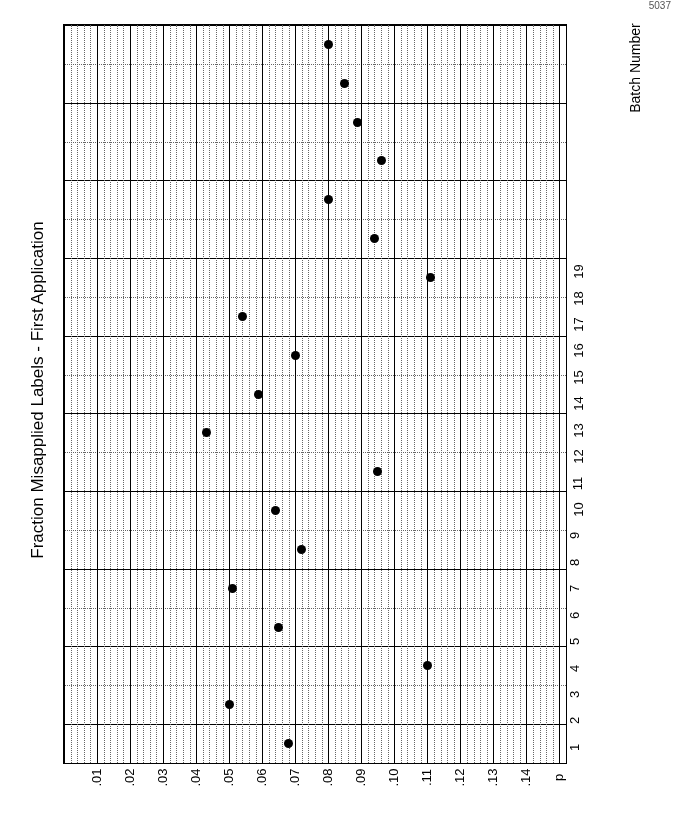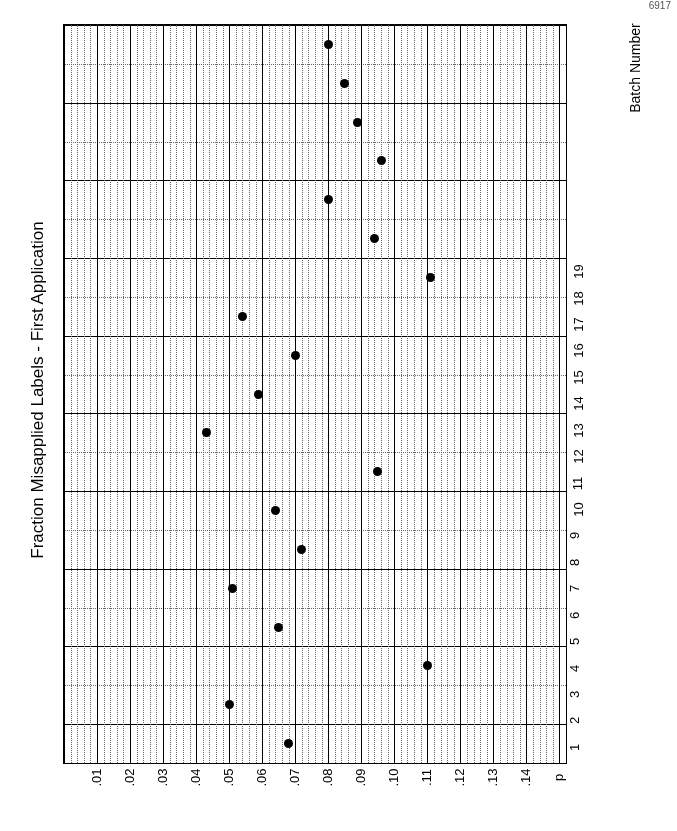--- a/index.html
+++ b/index.html
@@ -134,21 +134,21 @@
     transform: rotate(-90deg);
     transform-origin: center center;
     white-space: nowrap;
   }
 </style>
 </head>
 <body>
 
 <div id="page">
 
-  <div id="corner-number">6917</div>
+  <div id="corner-number">5037</div>
 
   <div id="plot-box">
     <div class="grid-layer" id="grid-layer">
         <div class="hline major" style="top: 699.158px;"></div>
         <div class="hline" style="top: 660.316px;"></div>
         <div class="hline major" style="top: 621.474px;"></div>
         <div class="hline" style="top: 582.632px;"></div>
         <div class="hline major" style="top: 543.789px;"></div>
         <div class="hline" style="top: 504.947px;"></div>
         <div class="hline major" style="top: 466.105px;"></div>

